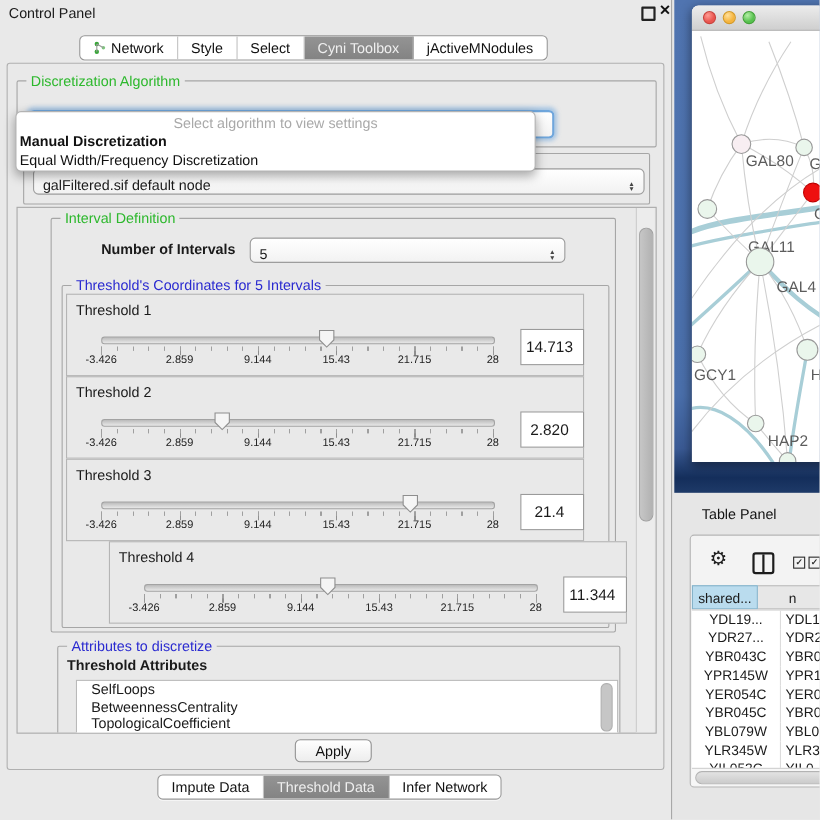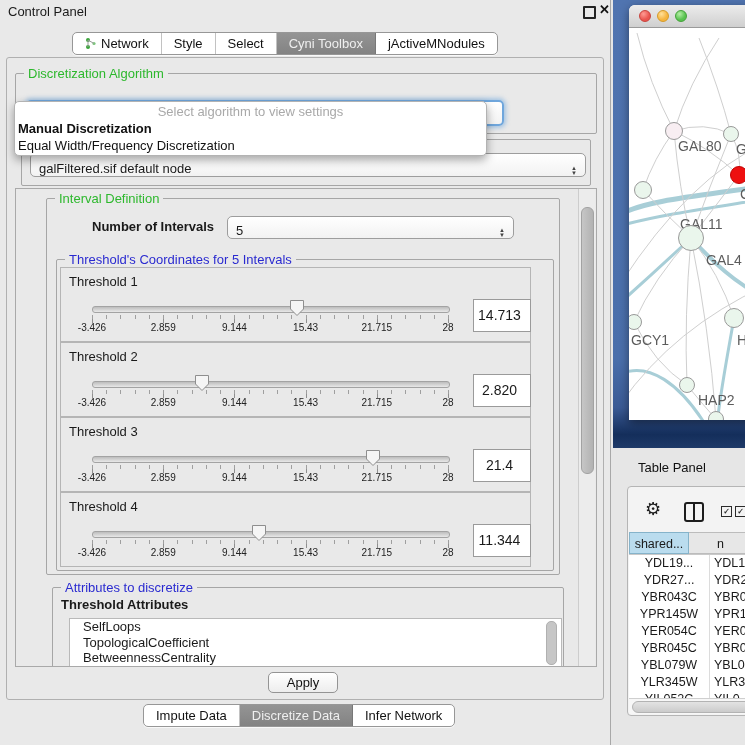--- a/index.html
+++ b/index.html
@@ -233,21 +233,21 @@
                   <span style="left: 0px;">-3.426</span>
                   <span style="left: 71.2px;">2.859</span>
                   <span style="left: 142.4px;">9.144</span>
                   <span style="left: 213.6px;">15.43</span>
                   <span style="left: 284.8px;">21.715</span>
                   <span style="left: 356px;">28</span>
                 </div>
     <div class="val">21.4</div>
   </div>
 
-  <div class="thr" style="top: 232px;">
+  <div class="thr" style="top: 232px; margin-left: 39px;">
     <div class="thr-label">Threshold 4</div>
     <div class="track"></div>
     <div class="ticks-major"></div>
     <div class="ticks-minor"></div>
     <div class="thumb" style="left: 190.318px;">
       <svg width="16" height="18">
                     <path d="M1.5 1.5 h13 v8.5 l-6.5 6.5 -6.5 -6.5 z" fill="#f5f5f5" stroke="#8e8e8e" stroke-width="1"></path>
                   </svg>
     </div>
     <div class="tick-labels">
@@ -263,38 +263,38 @@
 </div>
         </div>
       </div>
 
       <div class="group g-attr">
         <span class="gtitle blue">Attributes to discretize</span>
         <div class="attr-label">Threshold Attributes</div>
         <div class="attr-list">
           <div id="attr-items">
               <div class="attr-item">SelfLoops</div>
+              <div class="attr-item">BetweennessCentrality</div>
               <div class="attr-item">TopologicalCoefficient</div>
-              <div class="attr-item">BetweennessCentrality</div>
             </div>
           <div class="list-vthumb"></div>
         </div>
       </div>
 
       <div class="vscroll">
         <div class="vthumb"></div>
       </div>
     </div>
 
     <button class="apply">Apply</button>
   </div>
 
   <div class="seg-control" id="bottom-tabs">
       <div class="seg">Impute Data</div>
-      <div class="seg sel">Discretize Data</div>
+      <div class="seg sel">Threshold Data</div>
       <div class="seg">Infer Network</div>
     </div>
 </div>
 
 <div class="rightside">
   <div class="bluebg">
     <div class="netwin">
       <div class="nw-titlebar">
         <span class="tl red"></span>
         <span class="tl yel"></span>

